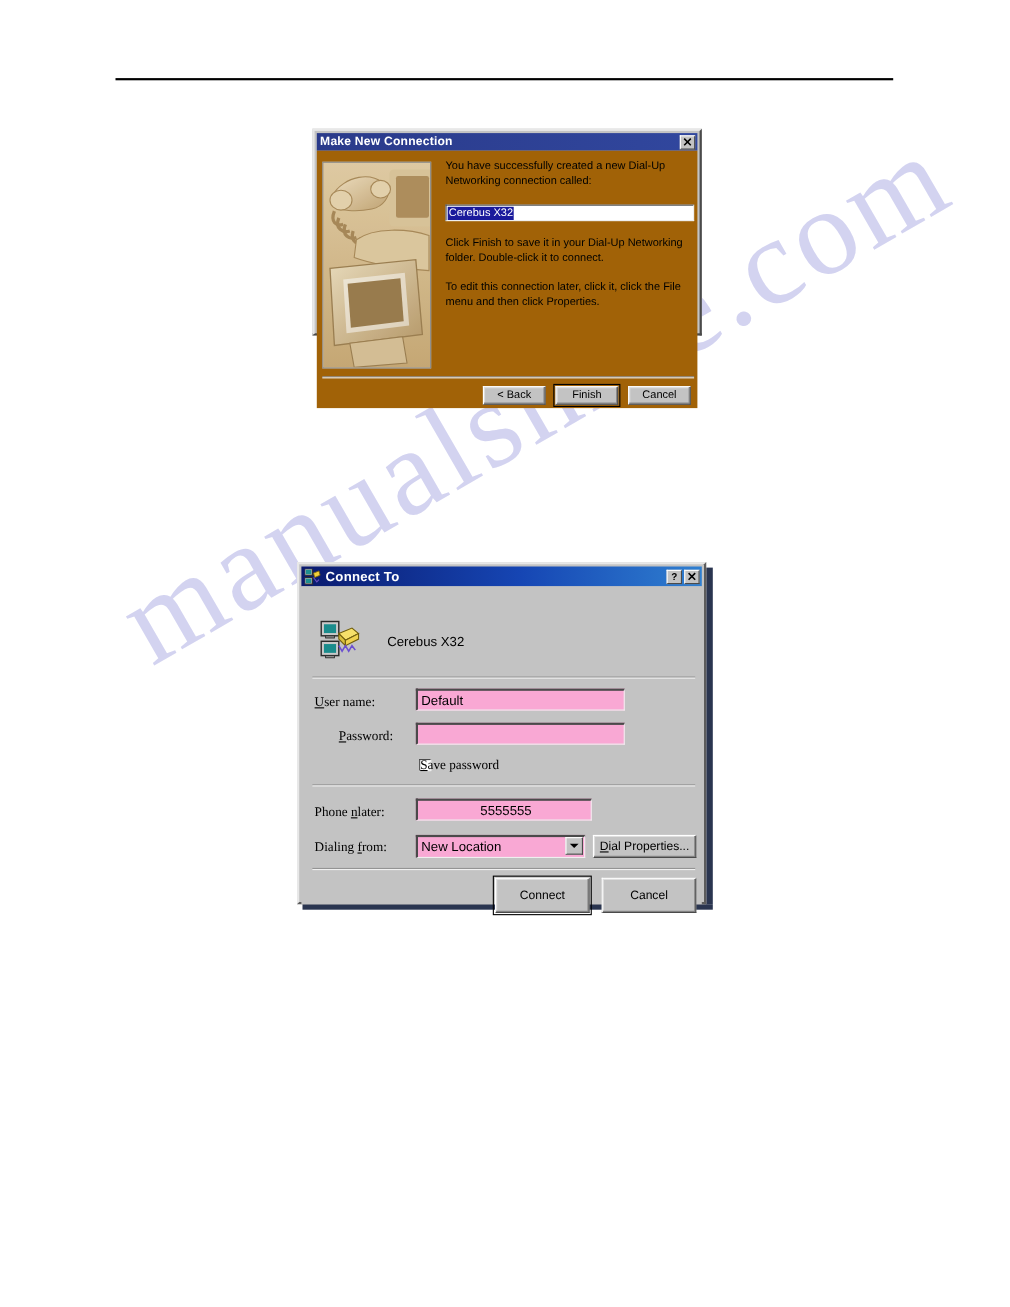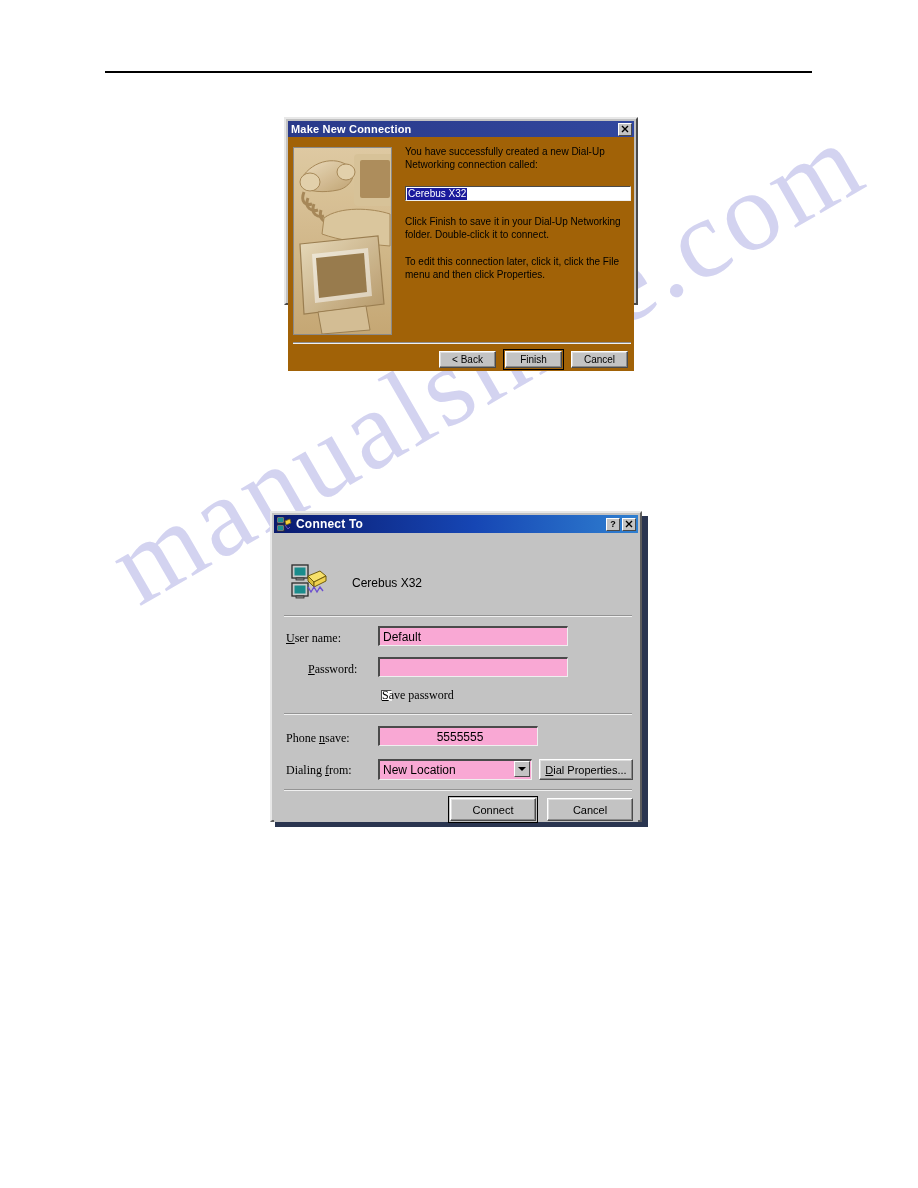--- a/index.html
+++ b/index.html
@@ -237,21 +237,21 @@
     align-items: center;
     justify-content: center;
     box-sizing: border-box;
     padding: 0;
   }
   .btn-d1 { width: 57px; height: 17px; }
   .btn-default {
     outline: 1px solid #000;
     outline-offset: 1px;
   }
-  .btn-d2 { width: 86px; height: 23px; font-size: 11px; }
+  .btn-d2 { width: 86px; height: 32px; font-size: 11px; }
 
   .u { text-decoration: underline; }
 
   
   .d2-body {
     position: relative;
     height: 289px;
     background: #c3c3c3;
   }
   .d2-icon {
@@ -512,21 +512,21 @@
     </div>
 
     <div class="checkbox-box" style="left:107px; top:157px;"></div>
     <div class="row-label" style="left:108px; top:155px;">
       <span class="u">S</span><span>ave password</span>
     </div>
 
     <div class="d2-sep" style="top:180px;"></div>
 
     <div class="row-label" style="left:12px; top:198px;">
-      <span>Phone </span><span class="u">n</span><span>save:</span>
+      <span>Phone </span><span class="u">n</span><span>later:</span>
     </div>
     <div class="field" style="left:104px; top:193px; width:160px; height:20px;justify-content:center;">
       <span>5555555</span>
     </div>
 
     <div class="row-label" style="left:12px; top:230px;">
       <span>Dialing </span><span class="u">f</span><span>rom:</span>
     </div>
     <div class="field" style="left:104px; top:226px; width:154px; height:21px;">
       <span>New Location</span>

